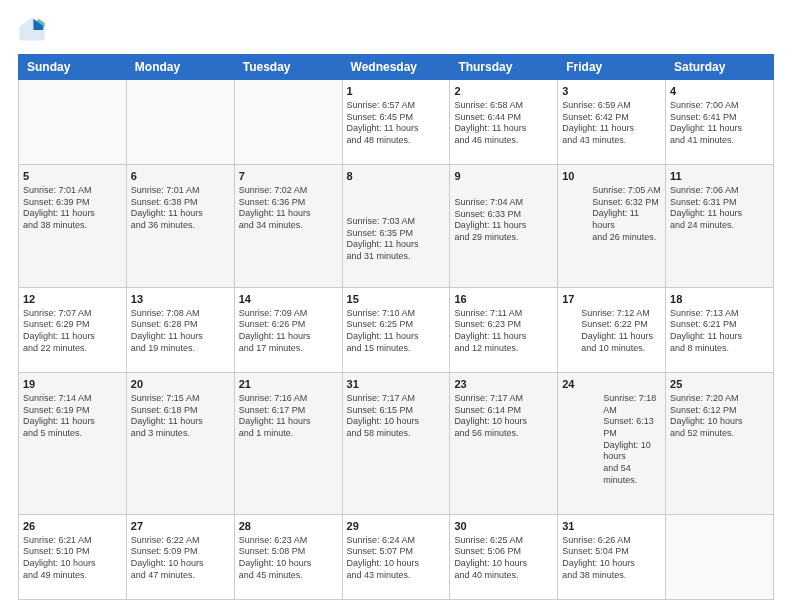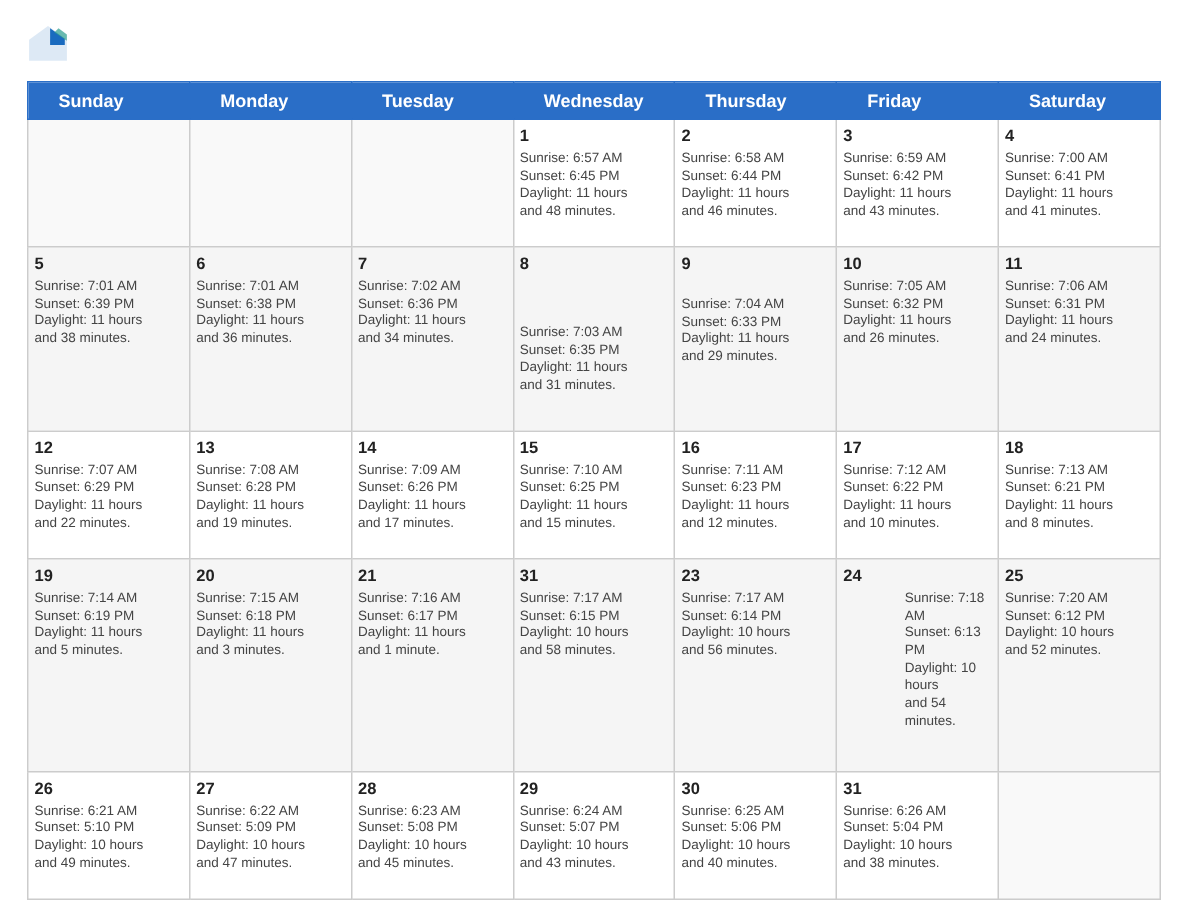--- a/index.html
+++ b/index.html
@@ -57,21 +57,21 @@
       border: 1px solid #ccc;
       border-collapse: collapse;
       width: 100%;
       table-layout: fixed;
     }
     .calendar th {
       background: #2a6ec7;
       color: #fff;
       font-size: 12px;
       font-weight: bold;
-      padding: 5px 20px;
+      padding: 5px 8px;
       text-align: left;
       border: 1px solid #2a6ec7;
     }
     .calendar td {
       border: 1px solid #ccc;
       vertical-align: top;
       padding: 4px 4px 3px 4px;
       font-size: 9.5px;
       color: #333;
       line-height: 1.35;
@@ -198,21 +198,21 @@
           </td>
           <td>
             <span class="day-number">9</span>
             <div class="day-info" style="white-space: pre-line; margin-top: 13px;">Sunrise: 7:04 AM
 Sunset: 6:33 PM
 Daylight: 11 hours
 and 29 minutes.</div>
           </td>
           <td>
             <span class="day-number">10</span>
-            <div class="day-info" style="white-space: pre-line;">Sunrise: 7:05 AM
+            <div class="day-info" style="white-space: pre-line; margin-left: 30px;">Sunrise: 7:05 AM
 Sunset: 6:32 PM
 Daylight: 11 hours
 and 26 minutes.</div>
           </td>
           <td>
             <span class="day-number">11</span>
             <div class="day-info" style="white-space: pre-line;">Sunrise: 7:06 AM
 Sunset: 6:31 PM
 Daylight: 11 hours
 and 24 minutes.</div>
@@ -249,21 +249,21 @@
           </td>
           <td>
             <span class="day-number">16</span>
             <div class="day-info" style="white-space: pre-line;">Sunrise: 7:11 AM
 Sunset: 6:23 PM
 Daylight: 11 hours
 and 12 minutes.</div>
           </td>
           <td>
             <span class="day-number">17</span>
-            <div class="day-info" style="white-space: pre-line;">Sunrise: 7:12 AM
+            <div class="day-info" style="white-space: pre-line; margin-left: 19px;">Sunrise: 7:12 AM
 Sunset: 6:22 PM
 Daylight: 11 hours
 and 10 minutes.</div>
           </td>
           <td>
             <span class="day-number">18</span>
             <div class="day-info" style="white-space: pre-line;">Sunrise: 7:13 AM
 Sunset: 6:21 PM
 Daylight: 11 hours
 and 8 minutes.</div>

